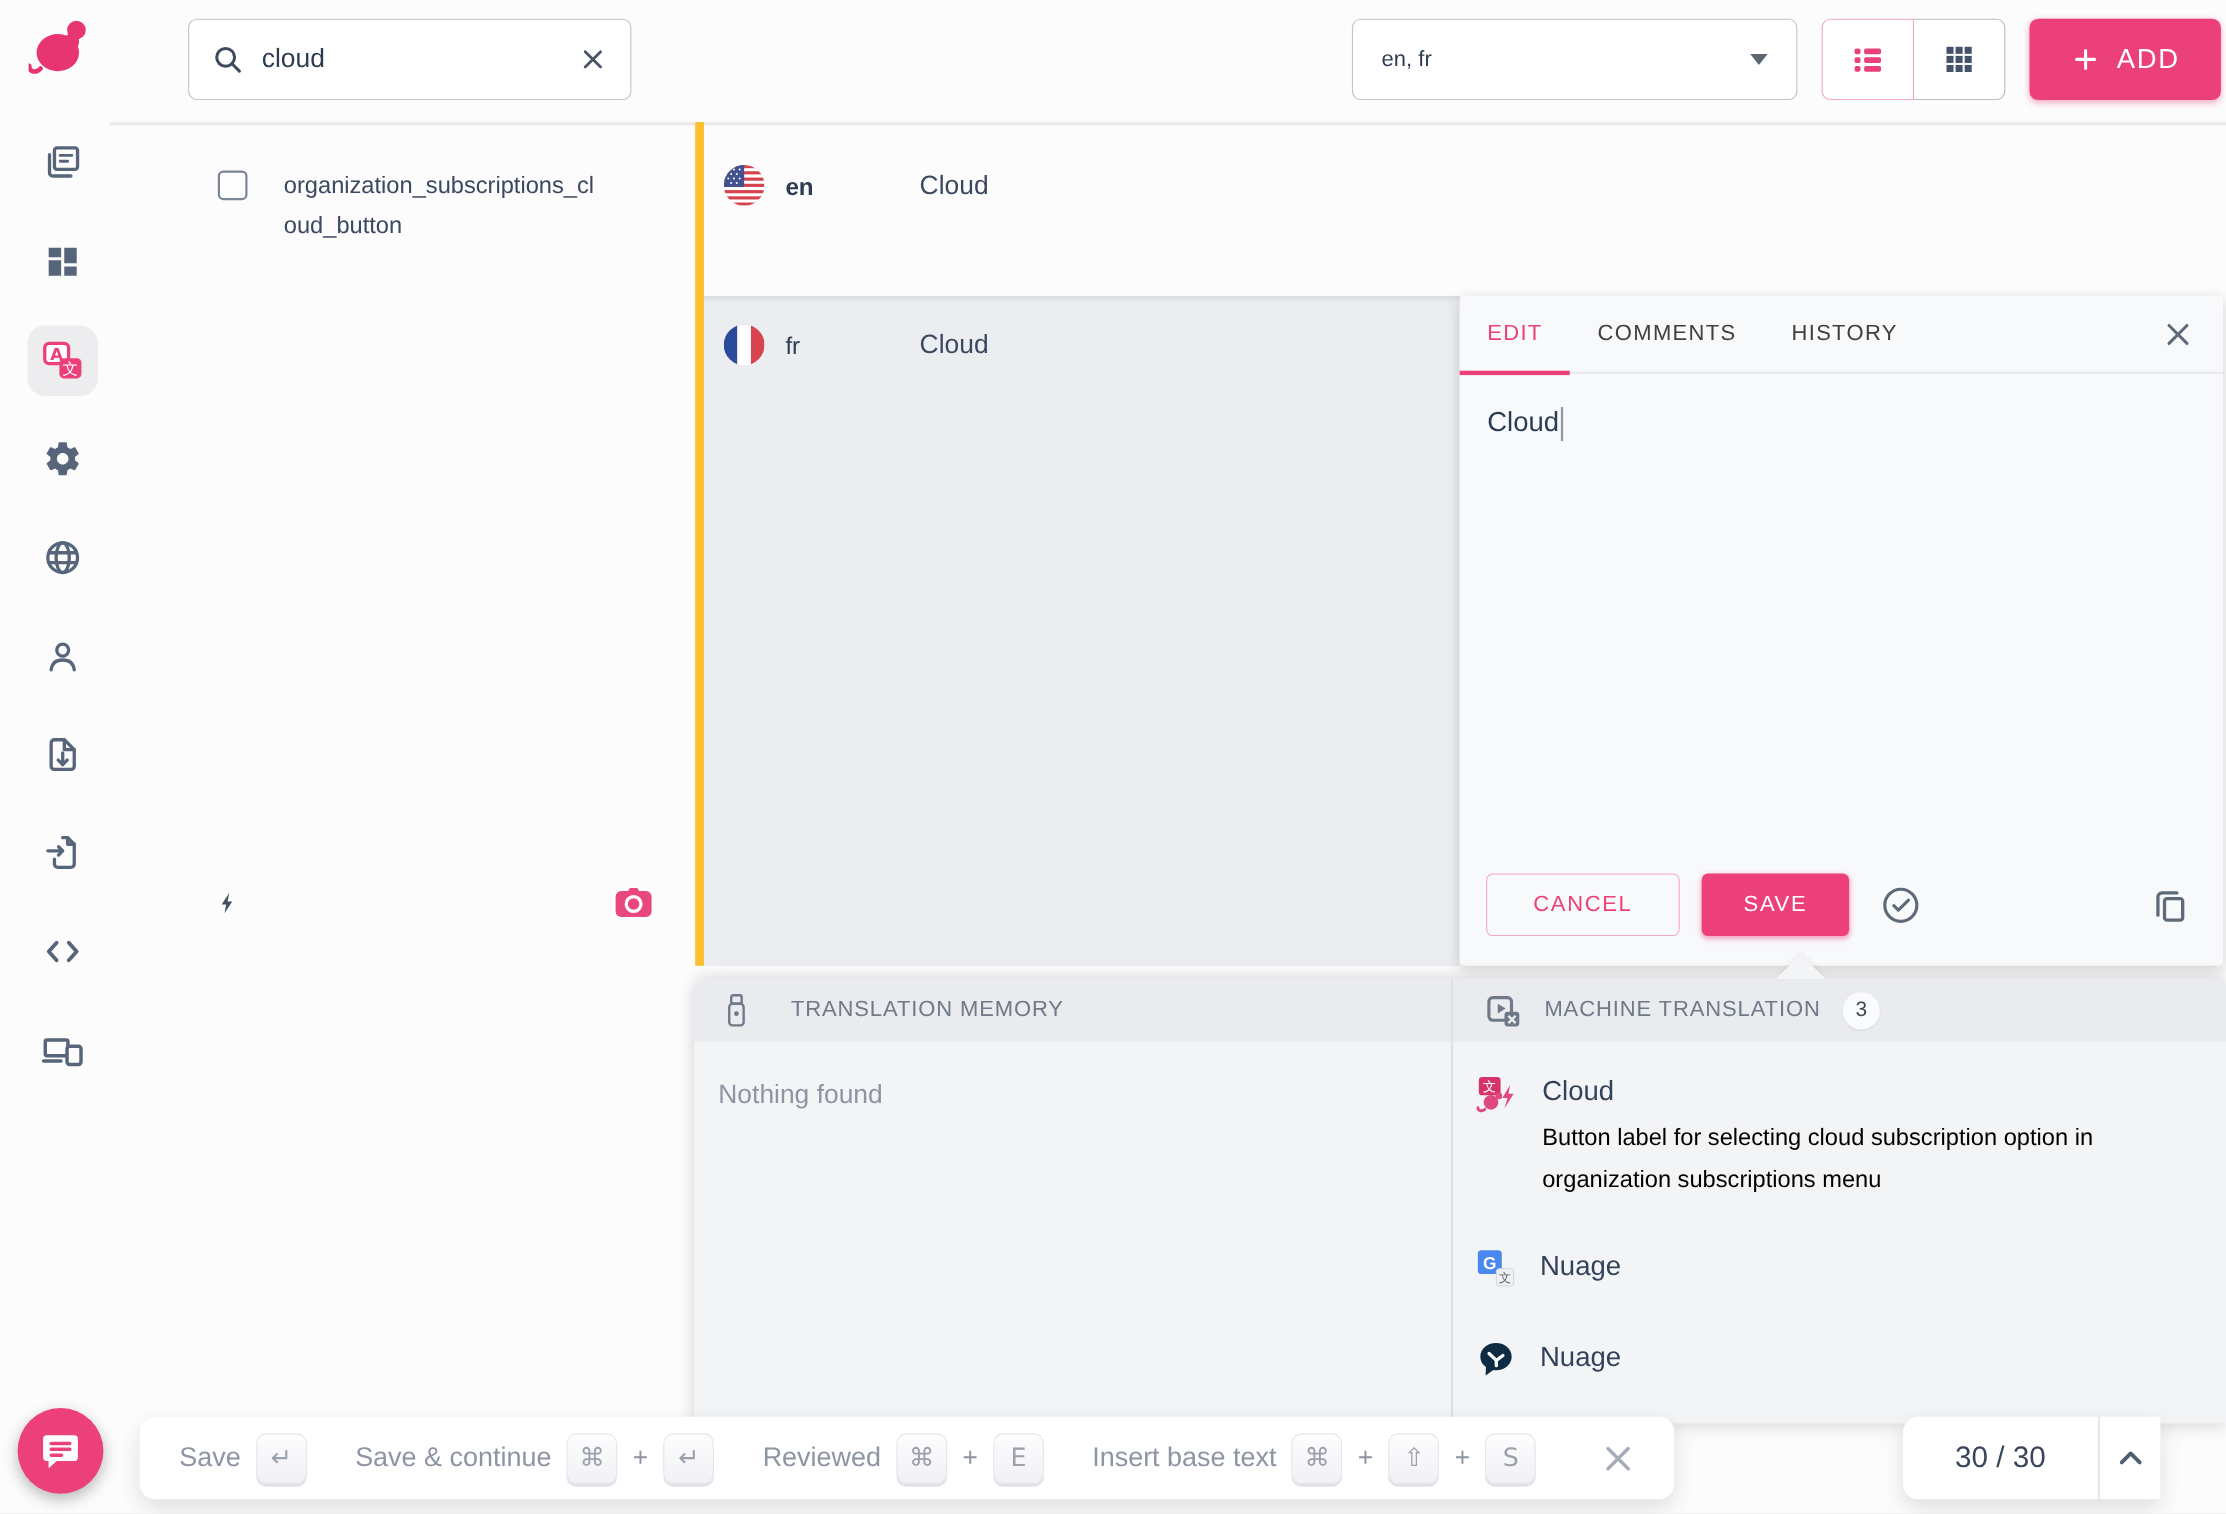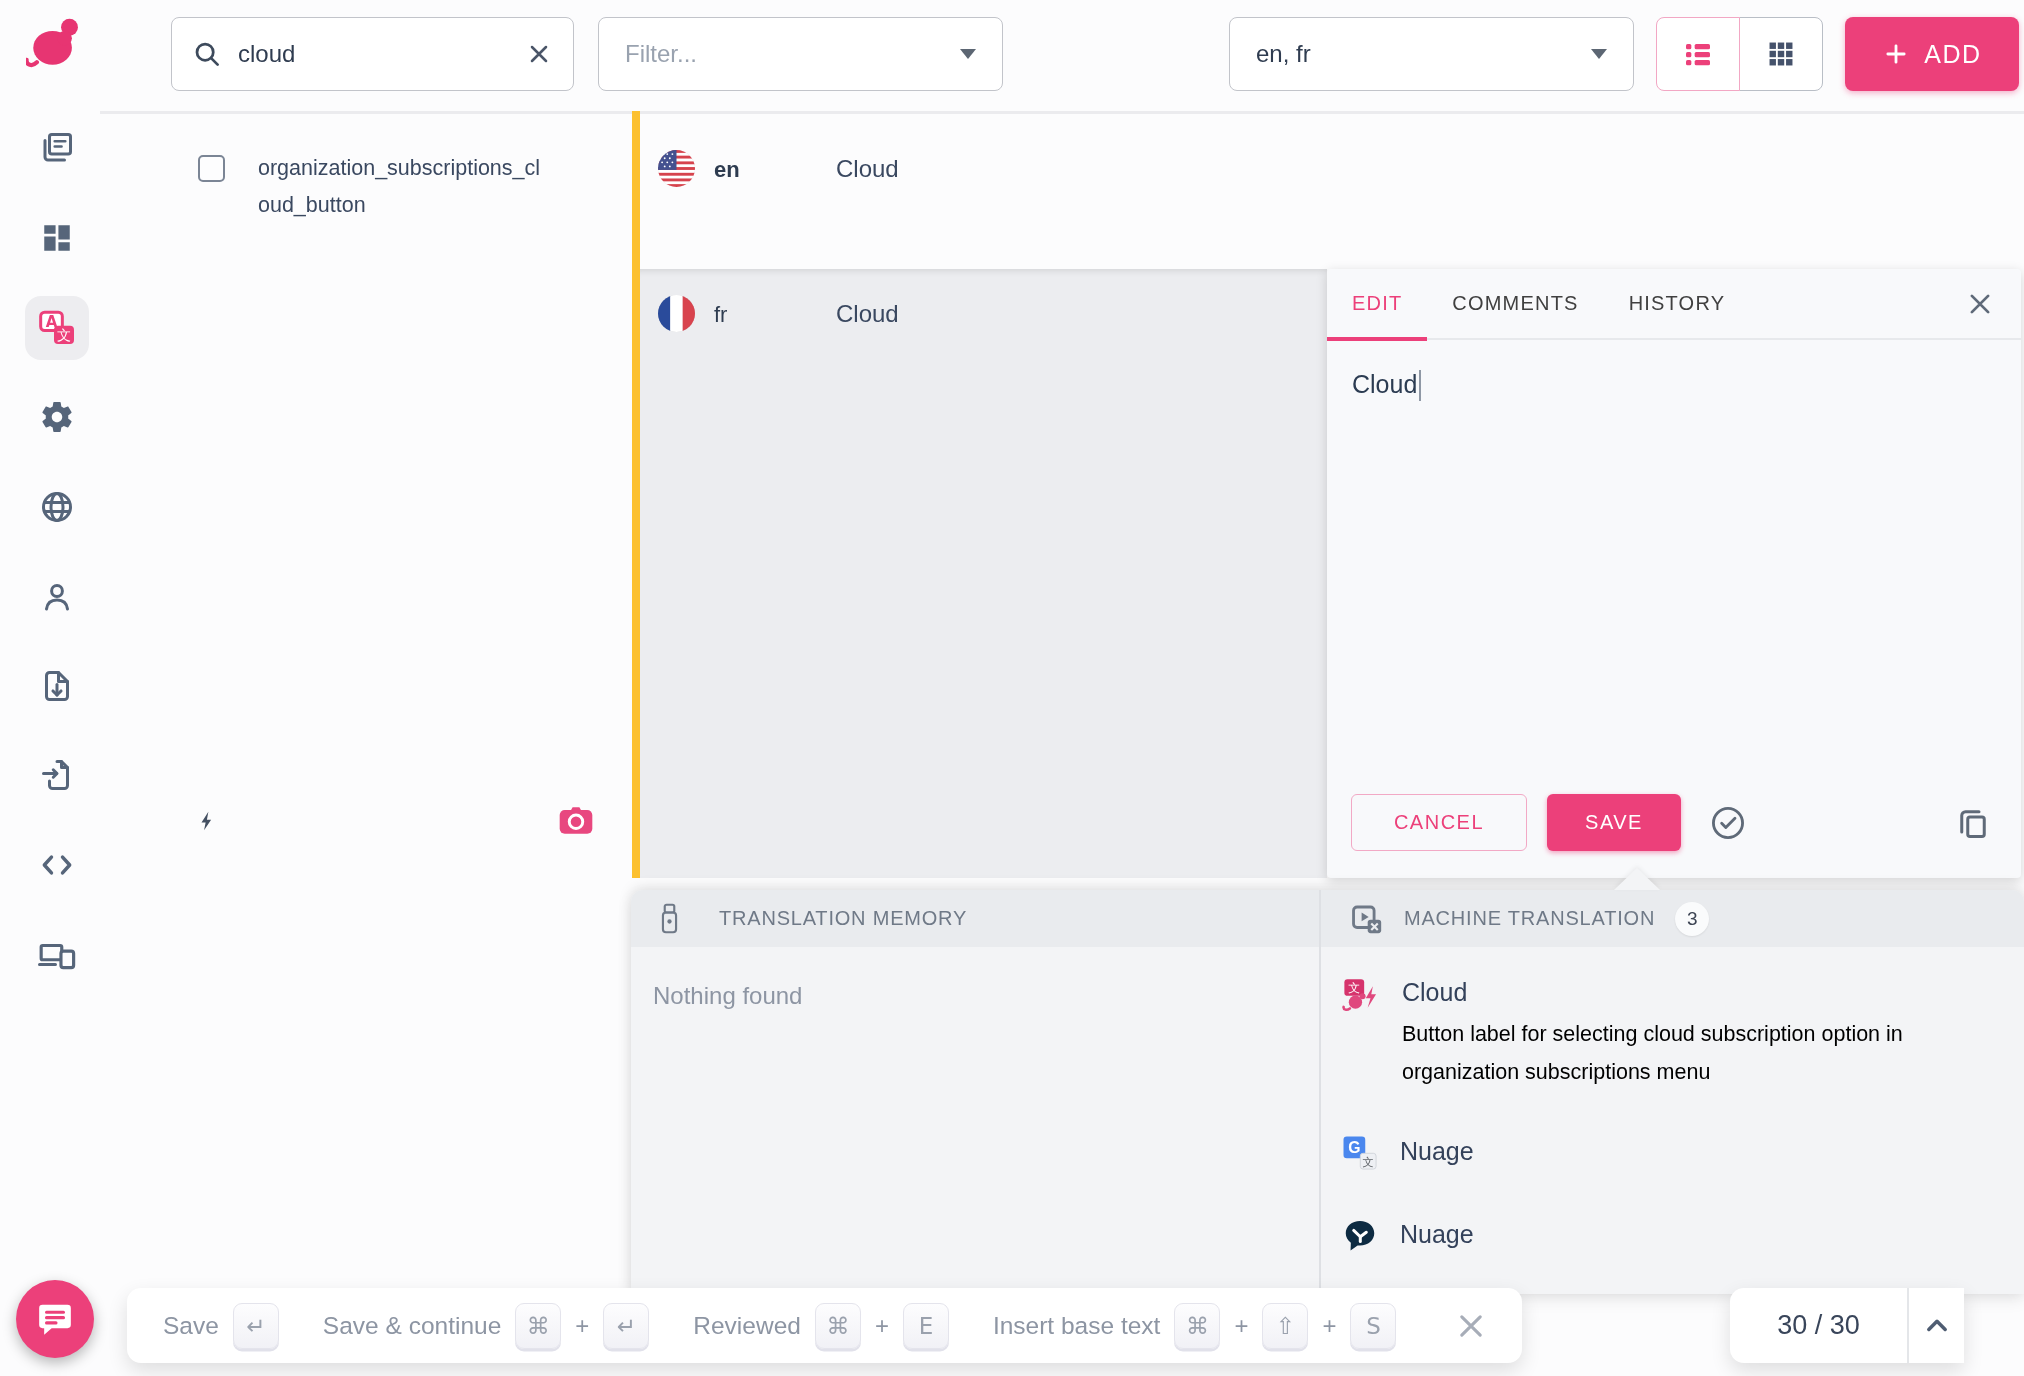--- a/index.html
+++ b/index.html
@@ -25,21 +25,21 @@
     display:flex; align-items:center;
   }
   .search-box { left:171px; width:403px; padding:0 20px; gap:16px; }
   .filter-box { left:598px; width:405px; padding:0 26px; }
   .lang-box   { left:1229px; width:405px; padding:0 26px; }
   .tb-input {
     border:none; outline:none; background:transparent; flex:1; min-width:0;
     font-family:"Liberation Sans",sans-serif; font-size:24px; color:#2f3c50;
   }
   .tb-input::placeholder { color:#99a2af; }
-  .lang-value { font-size:24px; color:#2f3c50; flex:1; }
+  .lang-value { font-size:20px; color:#2f3c50; flex:1; }
   .dd-arrow { margin-left:auto; flex:none; }
   .toggle-group { position:absolute; left:1656px; top:17px; display:flex; }
   .toggle {
     width:84px; height:74px; background:#fff; border:1.5px solid #b9bec6;
     display:flex; align-items:center; justify-content:center; cursor:pointer;
   }
   .toggle.t-left  { border-color:#f2a7c4; border-radius:8px 0 0 8px; z-index:2; }
   .toggle.t-right { border-radius:0 8px 8px 0; margin-left:-1.5px; }
   .add-btn {
     position:absolute; left:1845px; top:17px; width:174px; height:74px;
@@ -293,28 +293,20 @@
         </svg>
       </span>
     <input class="tb-input" readonly="" value="cloud" style="">
     <span>
         <svg width="28" height="28" viewBox="0 0 24 24" fill="none" stroke="#4a5568" stroke-width="2.2" stroke-linecap="round">
       <path d="M6 6 18 18M18 6 6 18"></path>
         </svg>
       </span>
   </div>
 
-  <div class="tb-box filter-box">
-    <input class="tb-input" readonly="" placeholder="Filter..." style="">
-    <span class="dd-arrow">
-      <svg width="16" height="10" viewBox="0 0 16 10">
-          <path d="M0 0h16L8 10z" fill="#5c6673"></path>
-        </svg>
-      </span>
-  </div>
 
   <div class="tb-box lang-box">
     <span class="lang-value">en, fr</span>
     <span class="dd-arrow">
       <svg width="16" height="10" viewBox="0 0 16 10">
           <path d="M0 0h16L8 10z" fill="#5c6673"></path>
         </svg>
       </span>
   </div>
 

